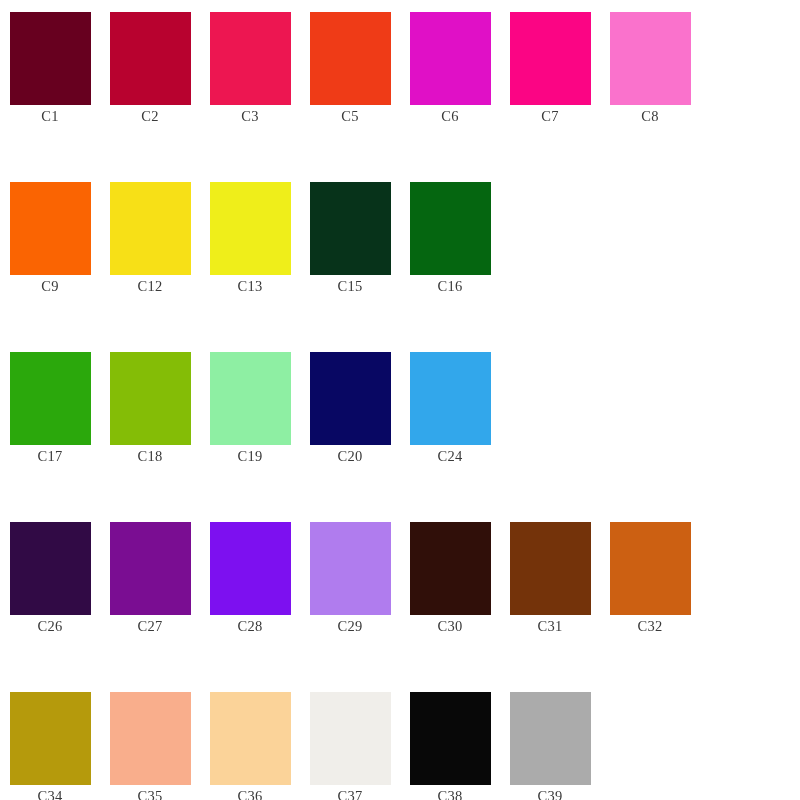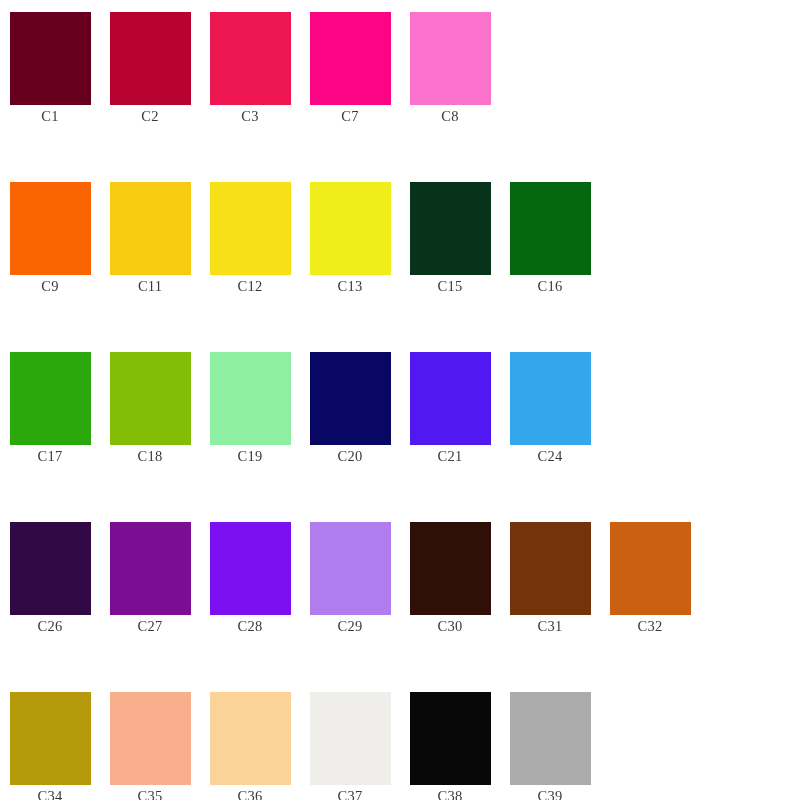--- a/index.html
+++ b/index.html
@@ -74,39 +74,43 @@
     </div>
     <div class="swatch-cell">
       <div class="swatch-chip" style="background-color: rgb(184, 2, 47);"></div>
       <div class="swatch-label">C2</div>
     </div>
     <div class="swatch-cell">
       <div class="swatch-chip" style="background-color: rgb(237, 22, 81);"></div>
       <div class="swatch-label">C3</div>
     </div>
     <div class="swatch-cell">
+      <div class="swatch-chip" style="background-color: rgb(239, 59, 23);"></div>
+      <div class="swatch-label">C5</div>
+    </div>
+    <div class="swatch-cell">
+      <div class="swatch-chip" style="background-color: rgb(224, 16, 198);"></div>
+      <div class="swatch-label">C6</div>
+    </div>
+    <div class="swatch-cell">
       <div class="swatch-chip" style="background-color: rgb(251, 5, 132);"></div>
       <div class="swatch-label">C7</div>
     </div>
     <div class="swatch-cell">
       <div class="swatch-chip" style="background-color: rgb(250, 114, 204);"></div>
       <div class="swatch-label">C8</div>
     </div>
   </div>
 
   <div class="swatch-row">
     <div class="swatch-cell">
       <div class="swatch-chip" style="background-color: rgb(250, 100, 2);"></div>
       <div class="swatch-label">C9</div>
     </div>
     <div class="swatch-cell">
-      <div class="swatch-chip" style="background-color: rgb(248, 203, 19);"></div>
-      <div class="swatch-label">C11</div>
-    </div>
-    <div class="swatch-cell">
       <div class="swatch-chip" style="background-color: rgb(247, 224, 23);"></div>
       <div class="swatch-label">C12</div>
     </div>
     <div class="swatch-cell">
       <div class="swatch-chip" style="background-color: rgb(239, 238, 26);"></div>
       <div class="swatch-label">C13</div>
     </div>
     <div class="swatch-cell">
       <div class="swatch-chip" style="background-color: rgb(7, 51, 26);"></div>
       <div class="swatch-label">C15</div>
@@ -126,24 +130,20 @@
       <div class="swatch-chip" style="background-color: rgb(132, 189, 6);"></div>
       <div class="swatch-label">C18</div>
     </div>
     <div class="swatch-cell">
       <div class="swatch-chip" style="background-color: rgb(142, 239, 163);"></div>
       <div class="swatch-label">C19</div>
     </div>
     <div class="swatch-cell">
       <div class="swatch-chip" style="background-color: rgb(8, 7, 99);"></div>
       <div class="swatch-label">C20</div>
-    </div>
-    <div class="swatch-cell">
-      <div class="swatch-chip" style="background-color: rgb(81, 24, 242);"></div>
-      <div class="swatch-label">C21</div>
     </div>
     <div class="swatch-cell">
       <div class="swatch-chip" style="background-color: rgb(50, 167, 235);"></div>
       <div class="swatch-label">C24</div>
     </div>
   </div>
 
   <div class="swatch-row">
     <div class="swatch-cell">
       <div class="swatch-chip" style="background-color: rgb(49, 10, 69);"></div>

